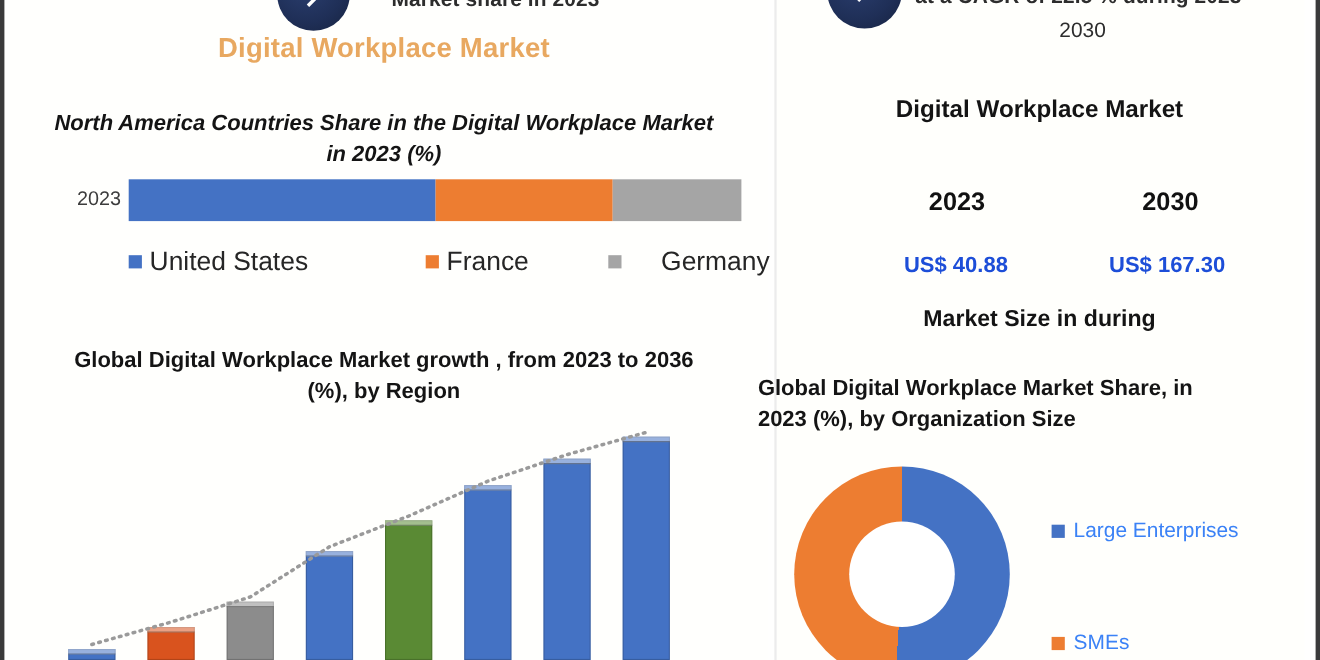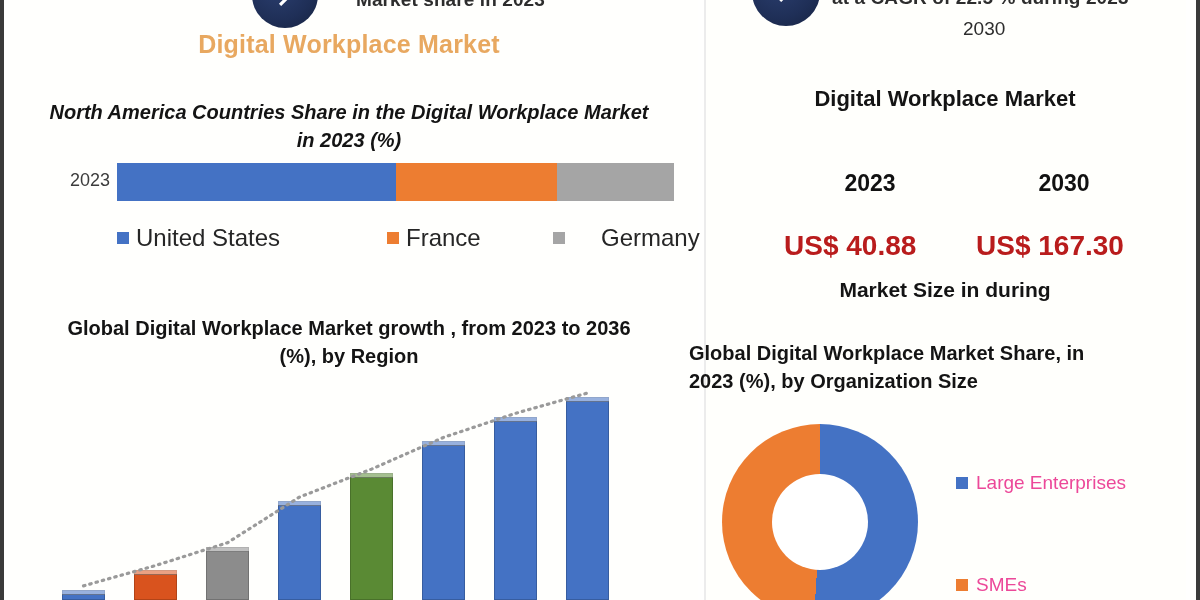--- a/index.html
+++ b/index.html
@@ -182,24 +182,24 @@
     font-weight: 700;
     color: #111111;
     text-align: center;
     width: 160px;
   }
   .r-year-a { left: 786px; }
   .r-year-b { left: 980px; }
   .r-val {
     position: absolute;
     top: 230px;
-    font-size: 28px;
-    font-weight: 700;
-    color: #b91c1c;
-    text-align: left;
+    font-size: 20px;
+    font-weight: 700;
+    color: #1d4ed8;
+    text-align: center;
     width: 170px;
   }
   .r-val-a { left: 780px; }
   .r-val-b { left: 972px; }
   .r-sub {
     position: absolute;
     left: 700px; top: 278px;
     width: 482px;
     text-align: center;
     font-size: 21px;
@@ -237,21 +237,21 @@
     position: absolute;
     left: 952px; top: 472px;
     width: 230px;
   }
   .dl-item {
     position: absolute;
     display: flex;
     align-items: center;
     gap: 8px;
     font-size: 19px;
-    color: #ec4899;
+    color: #3b82f6;
     white-space: nowrap;
   }
   .dl-a { left: 0; top: 0; }
   .dl-b { left: 0; top: 102px; }
 </style>
 </head>
 <body>
 
 <div class="page">
 

